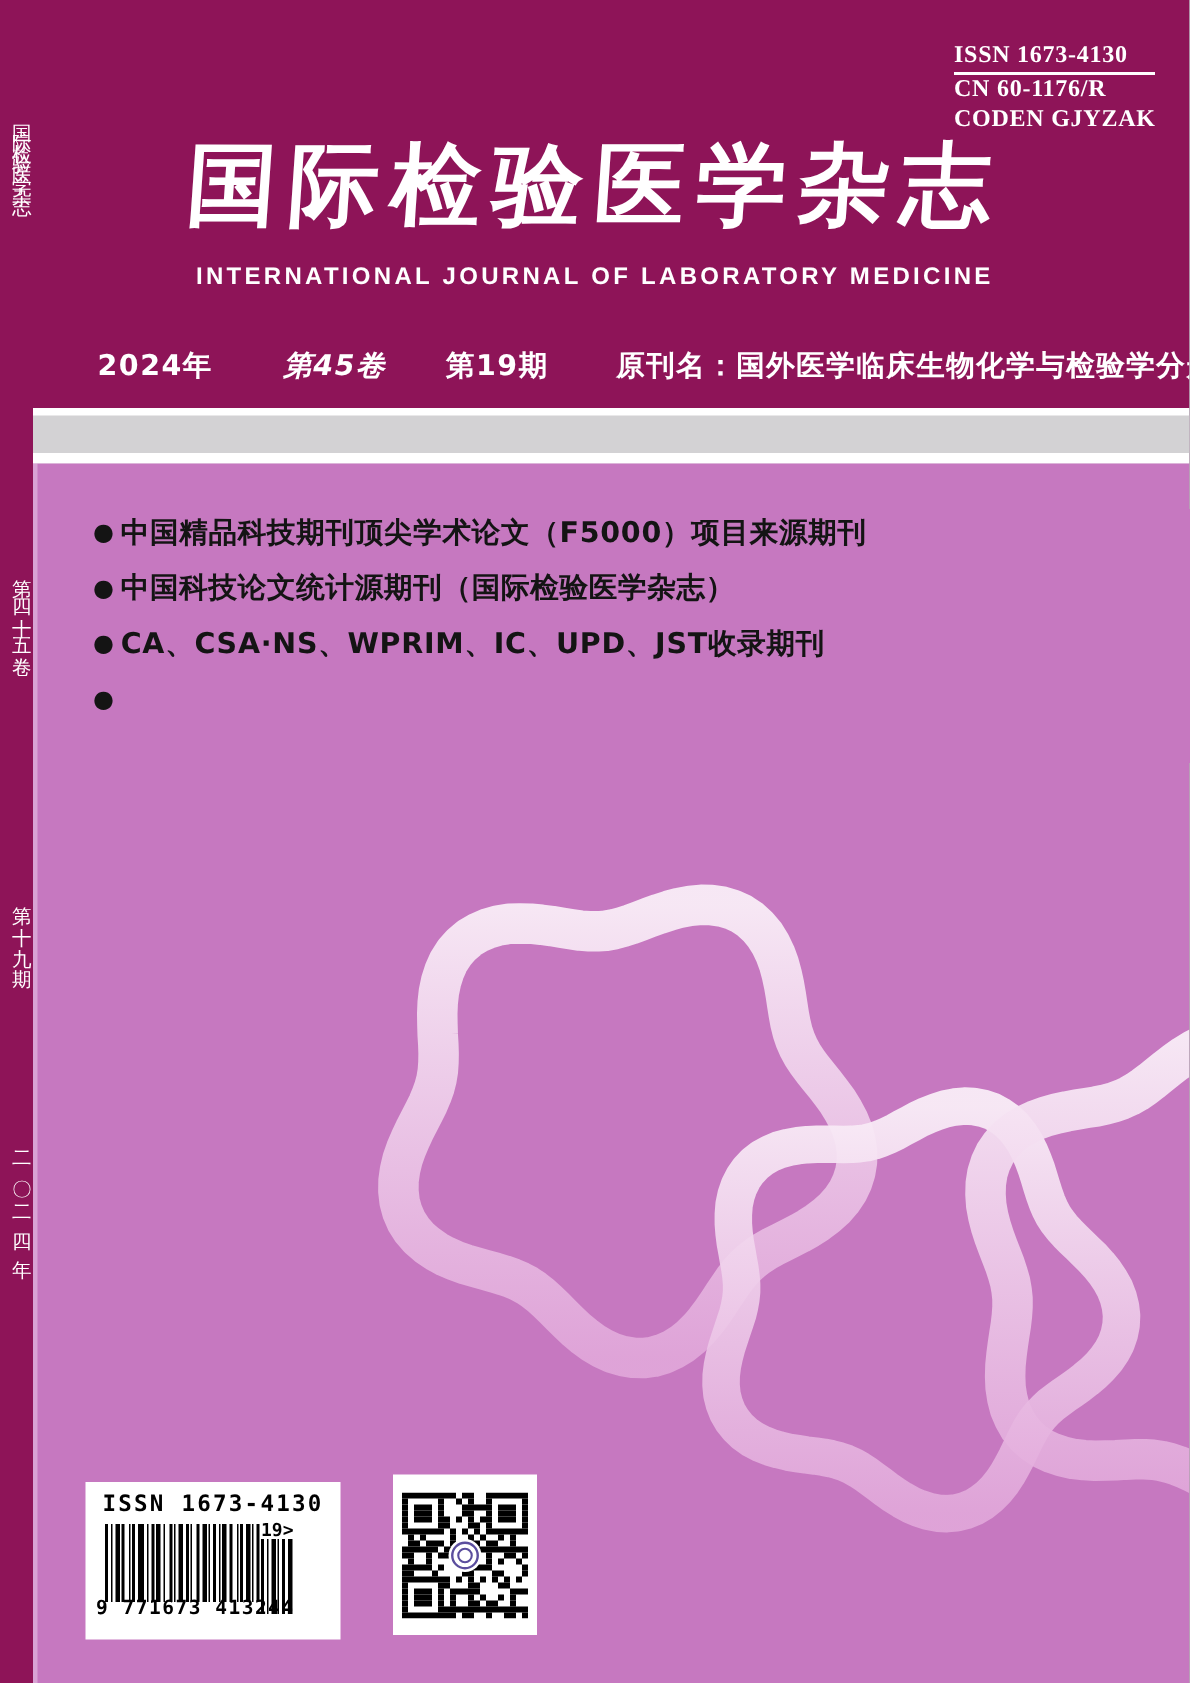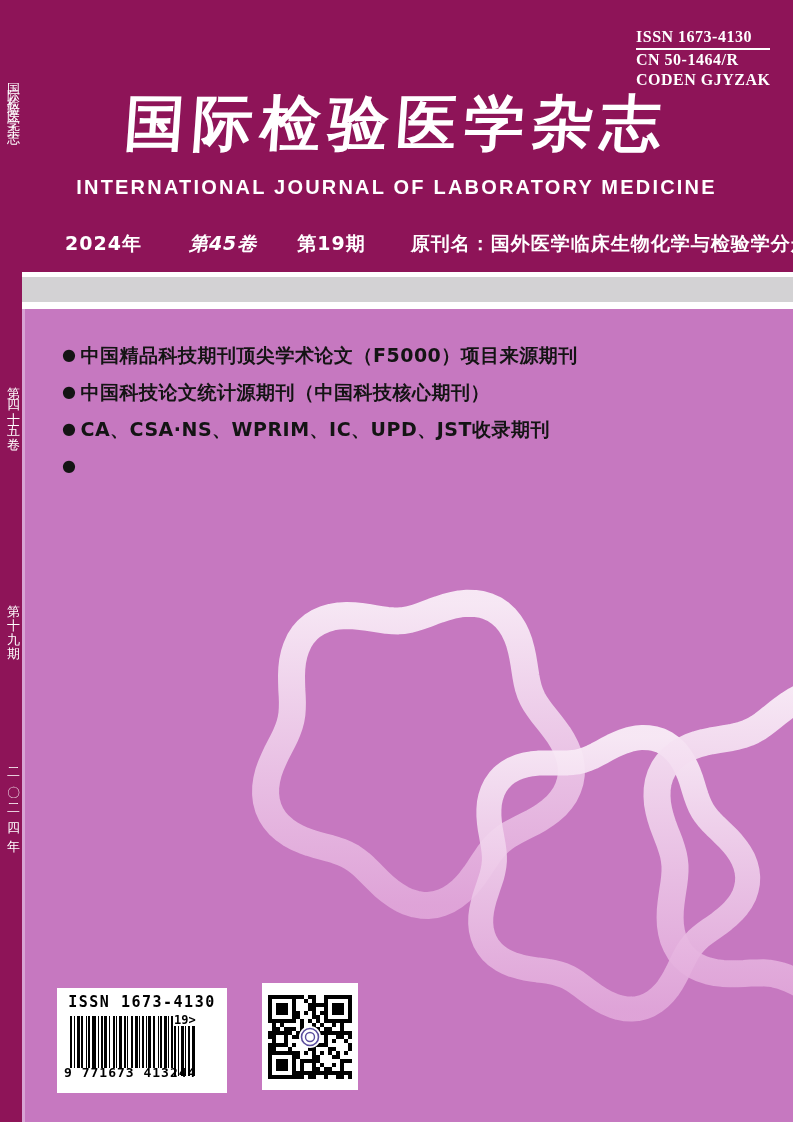--- a/index.html
+++ b/index.html
@@ -15,21 +15,21 @@
     letter-spacing:.5px;white-space:nowrap;
   }
   .issn-line{border-bottom:2px solid #fff;padding-bottom:1px;}
   .title-zh{
     position:absolute;left:22px;top:84px;width:749px;text-align:center;color:#fff;
     font-family:"DejaVu Serif",serif;font-weight:bold;font-size:60px;letter-spacing:8px;
     transform:skewX(-4deg);white-space:nowrap;
   }
   .title-en{
     position:absolute;left:22px;top:176px;width:749px;text-align:center;color:#fff;
-    font-family:"Liberation Sans",sans-serif;font-weight:bold;font-size:20px;letter-spacing:2.2px;
+    font-family:"Liberation Sans",sans-serif;font-weight:bold;font-size:16px;letter-spacing:2.2px;
     white-space:nowrap;
   }
   .info-row{
     position:absolute;left:65px;top:231px;display:flex;color:#fff;
     font-weight:bold;font-size:19px;letter-spacing:1px;white-space:nowrap;
   }
   .info-row .seg1{margin-right:47px;text-align:right;}
   .info-row .seg2{margin-right:40px;font-style:italic;}
   .info-row .seg3{margin-right:45px;}
   
@@ -81,21 +81,21 @@
   .publisher .role{margin-left:22px;}
 </style>
 </head>
 <body>
 
 <div class="page">
 
   <div class="topsec">
     <div class="issn-block">
       <div class="issn-line">ISSN 1673-4130</div>
-      <div>CN 50-1464/R</div>
+      <div>CN 60-1176/R</div>
       <div>CODEN GJYZAK</div>
     </div>
     <div class="title-zh">国际检验医学杂志</div>
     <div class="title-en">INTERNATIONAL JOURNAL OF LABORATORY MEDICINE</div>
     <div class="info-row">
       <span class="seg1">2024年</span>
       <span class="seg2">第45卷</span>
       <span class="seg3">第19期</span>
       <span>原刊名：国外医学临床生物化学与检验学分册</span>
     </div>
@@ -120,21 +120,21 @@
         </g>
     </svg>
 
     <div class="bullets">
       <div class="bullet-item">
         <span class="bullet-dot">●</span>
         <span>中国精品科技期刊顶尖学术论文（F5000）项目来源期刊</span>
       </div>
       <div class="bullet-item">
         <span class="bullet-dot">●</span>
-        <span>中国科技论文统计源期刊（中国科技核心期刊）</span>
+        <span>中国科技论文统计源期刊（国际检验医学杂志）</span>
       </div>
       <div class="bullet-item">
         <span class="bullet-dot">●</span>
         <span>CA、CSA·NS、WPRIM、IC、UPD、JST收录期刊</span>
       </div>
       <div class="bullet-item">
         <span class="bullet-dot">●</span>
       </div>
     </div>
 

